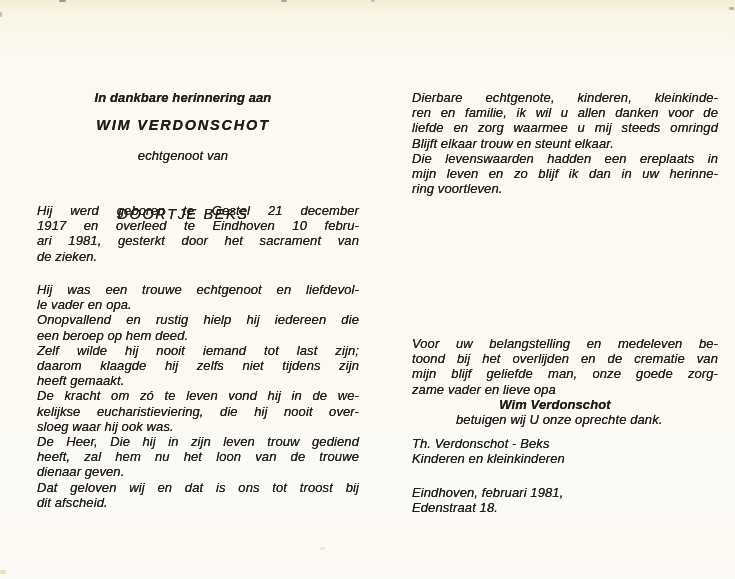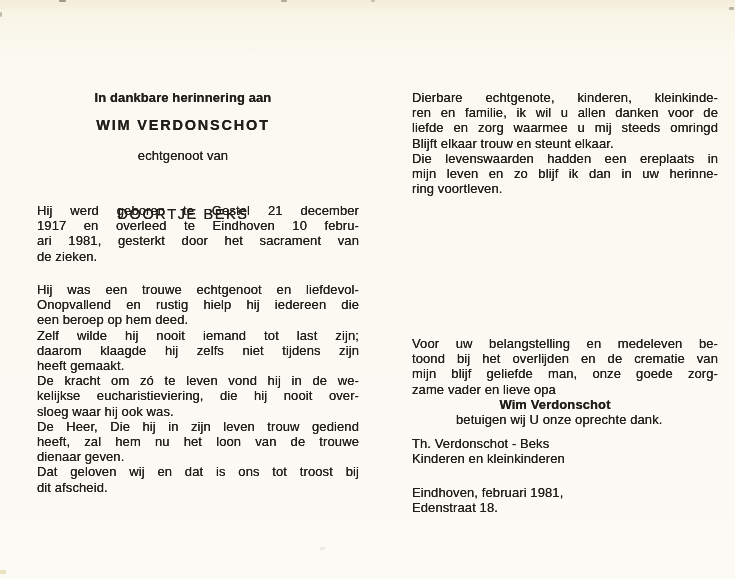--- a/index.html
+++ b/index.html
@@ -11,20 +11,21 @@
   .page{
     position:relative;width:735px;height:579px;
     background:linear-gradient(180deg,#f3edd8 0px,#f9f5e6 14px,#fbf9f0 55px,#fbf9f2 300px,#fcfaf4 579px);
     color:var(--ink,#201f1b);
   }
   .speck{position:absolute;border-radius:1px;}
   .txt{
     font-size:13px;line-height:15.2px;letter-spacing:0.1px;
     color:var(--ink,#201f1b);
     text-shadow:0 0 0.45px currentColor; 
+    font-style:italic;
   }
   .line{text-align:left;}
   .line.j{text-align:justify;text-align-last:justify;}
   .abs{position:absolute;}
   
   .hdrline{left:37px;width:292px;text-align:center;}
   .h-name{font-weight:bold;font-size:14.5px;letter-spacing:1.8px;text-shadow:0 0 0.5px currentColor;}
   .h-spouse{font-size:14.5px;letter-spacing:1.6px;}
   .leftbody{left:37px;width:322px;}
   
@@ -56,20 +57,21 @@
 
   <div class="abs txt leftbody" style="top:203px;">
       <div class="line j">Hij werd geboren te Gestel 21 december</div>
       <div class="line j">1917 en overleed te Eindhoven 10 febru-</div>
       <div class="line j">ari 1981, gesterkt door het sacrament van</div>
       <div class="line">de zieken.</div>
     </div>
 
   <div class="abs txt leftbody" style="top:282px;">
       <div class="line j">Hij was een trouwe echtgenoot en liefdevol-</div>
+      <div class="line">le vader en opa.</div>
       <div class="line j">Onopvallend en rustig hielp hij iedereen die</div>
       <div class="line">een beroep op hem deed.</div>
       <div class="line j">Zelf wilde hij nooit iemand tot last zijn;</div>
       <div class="line j">daarom klaagde hij zelfs niet tijdens zijn</div>
       <div class="line">heeft gemaakt.</div>
       <div class="line j">De kracht om zó te leven vond hij in de we-</div>
       <div class="line j">kelijkse eucharistieviering, die hij nooit over-</div>
       <div class="line">sloeg waar hij ook was.</div>
       <div class="line j">De Heer, Die hij in zijn leven trouw gediend</div>
       <div class="line j">heeft, zal hem nu het loon van de trouwe</div>

